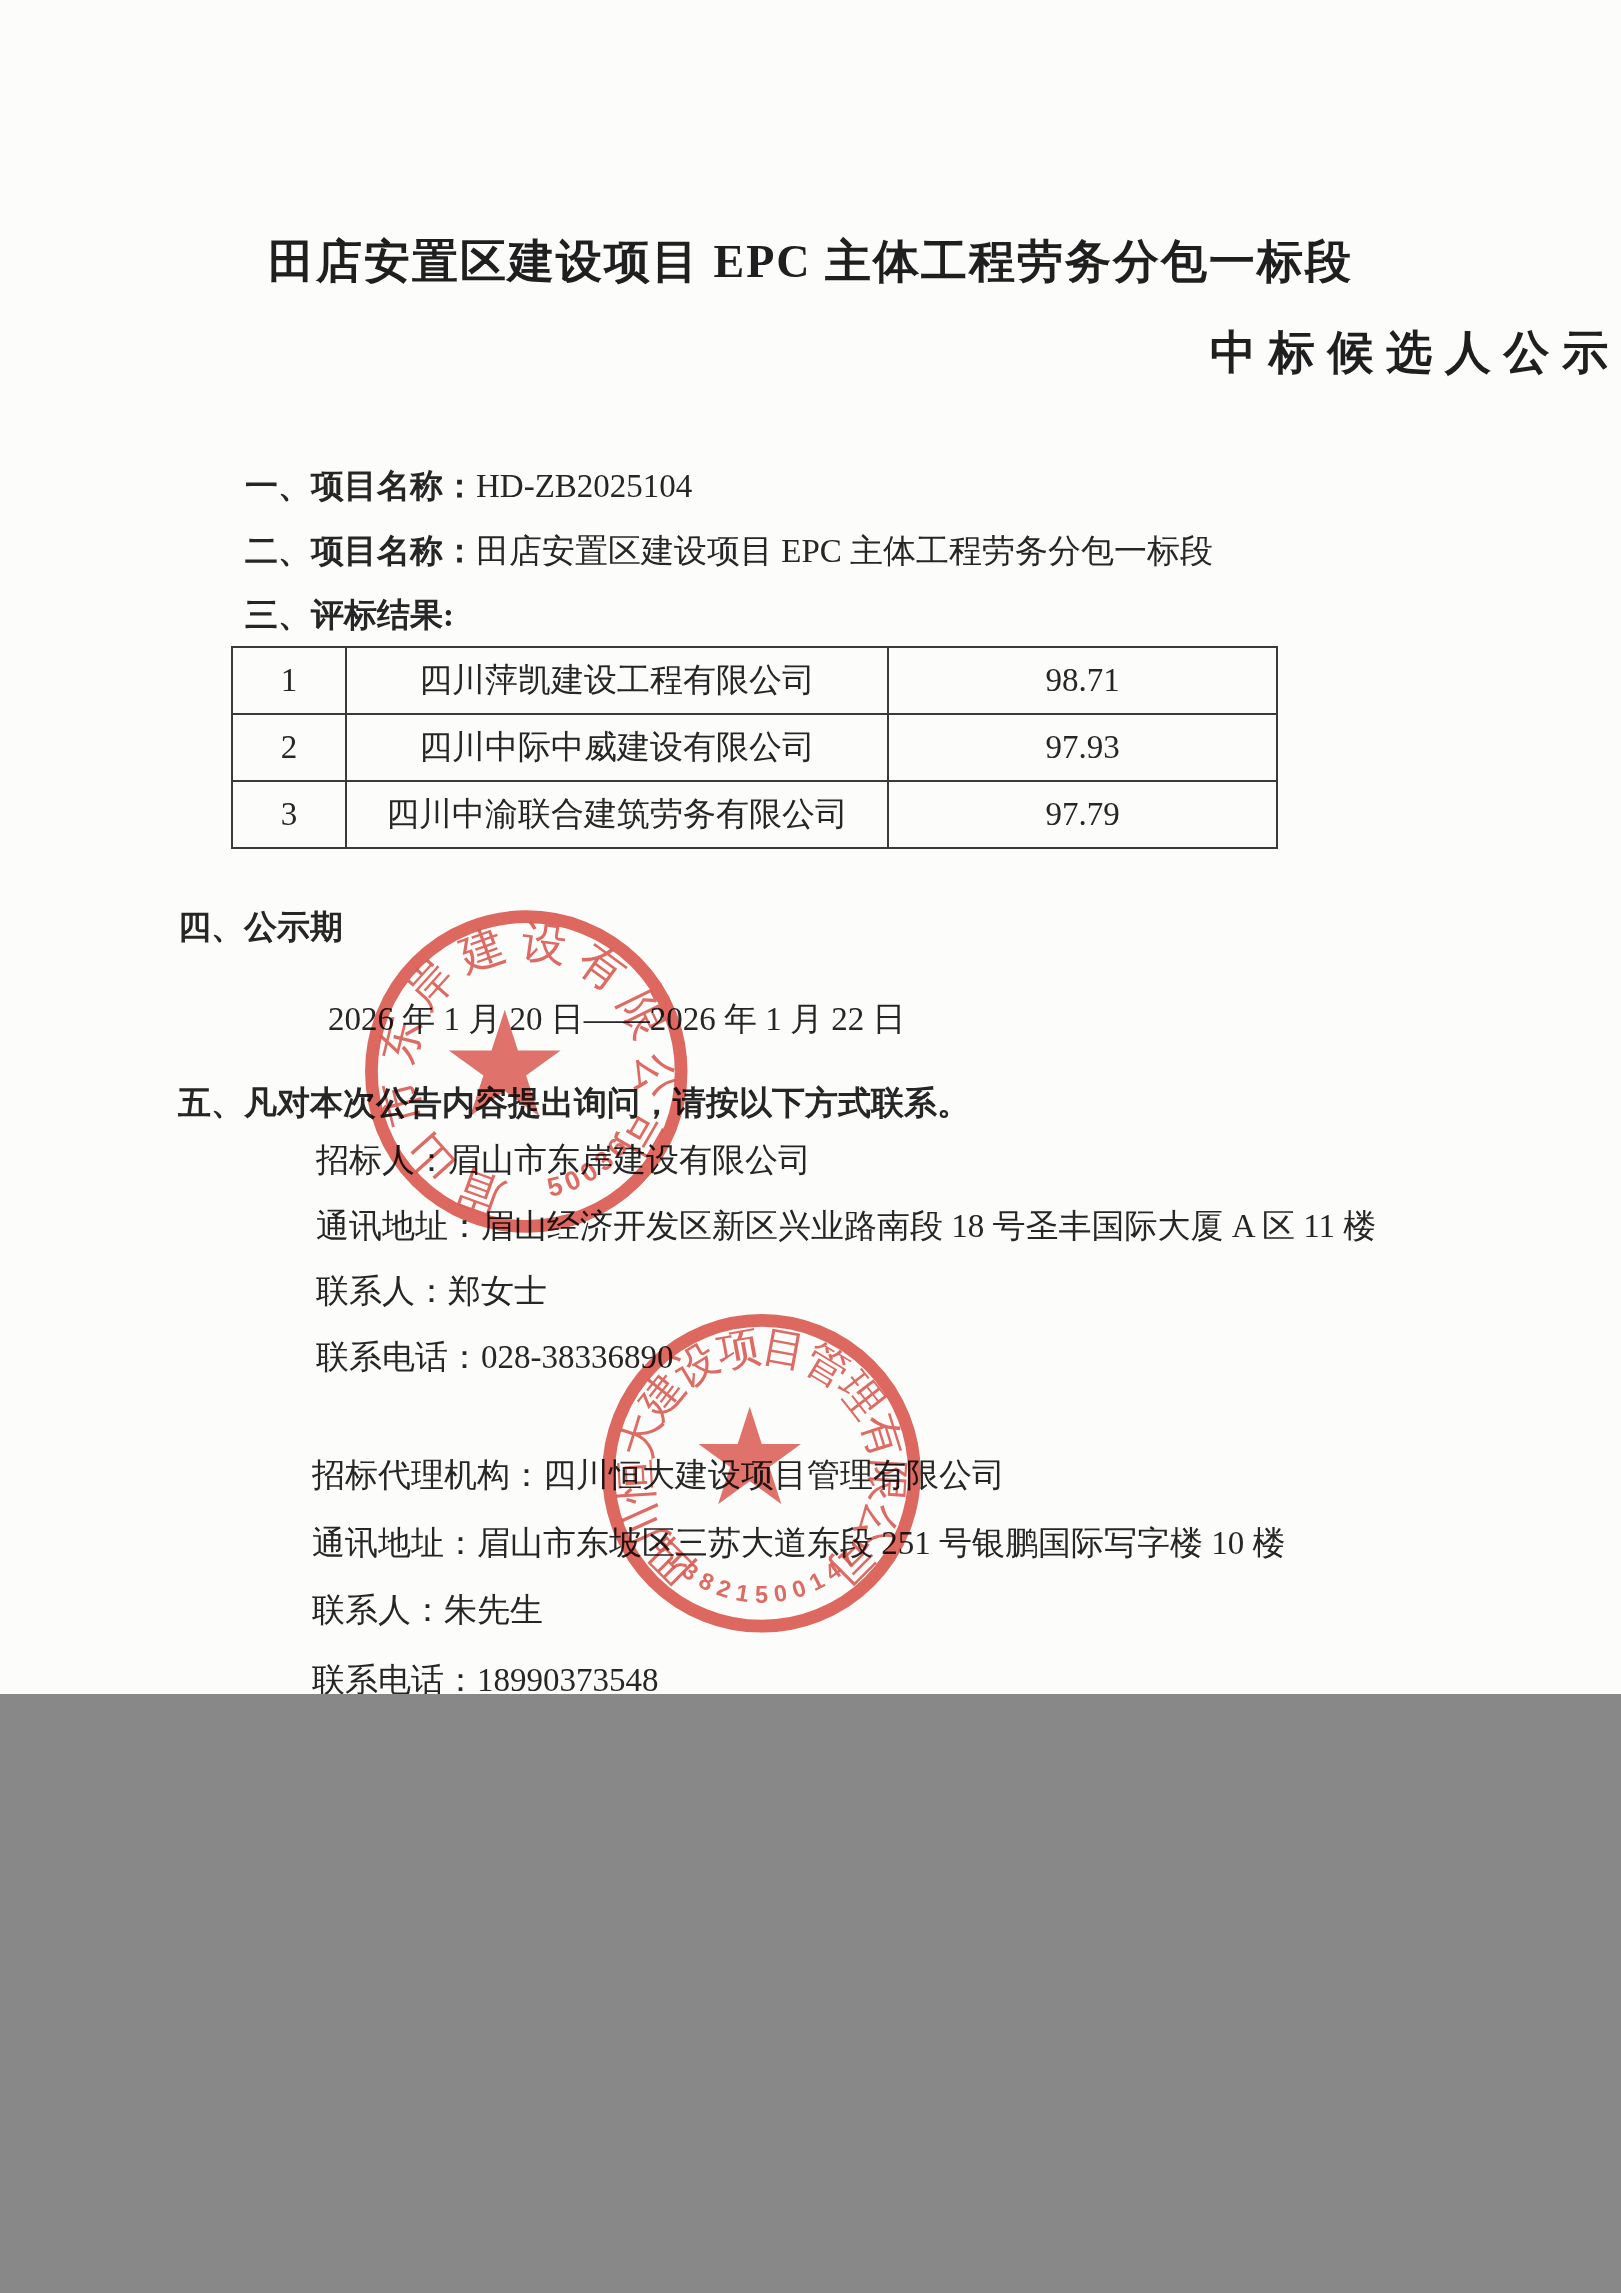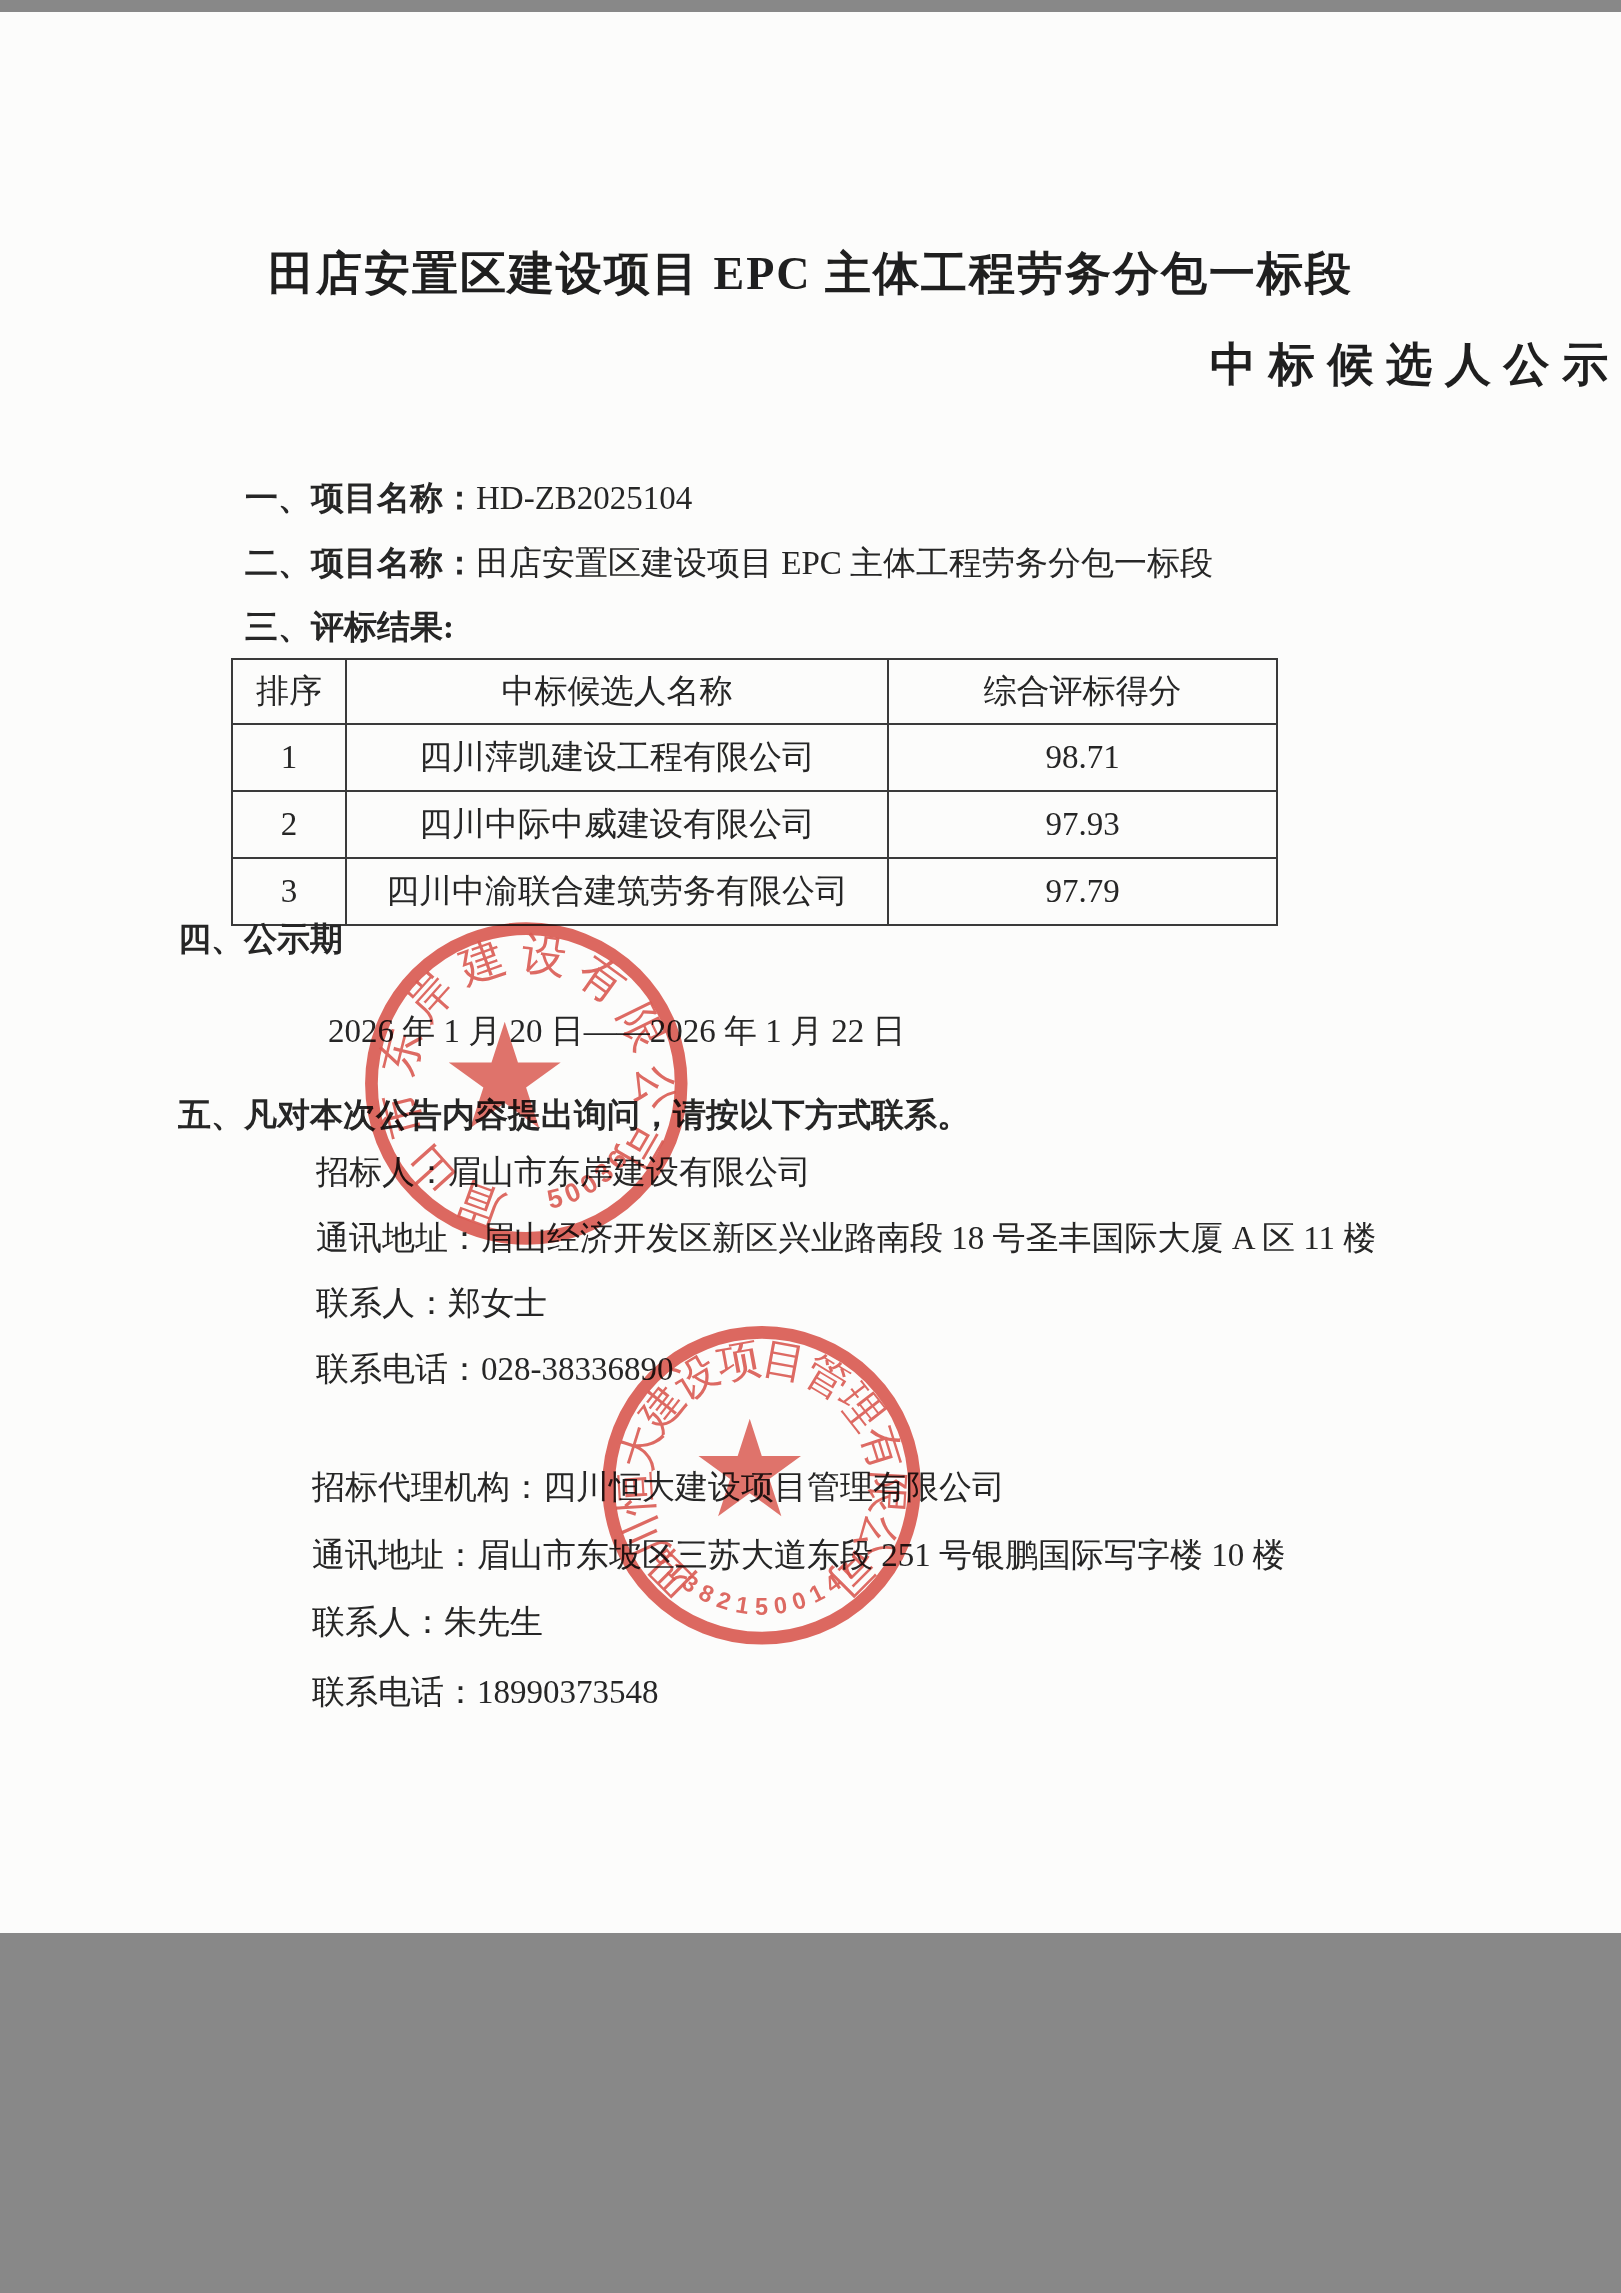--- a/index.html
+++ b/index.html
@@ -1,19 +1,19 @@
 <!DOCTYPE html>
 <html><head>
 <meta charset="utf-8">
 <style>
   html,body { margin:0; padding:0; background:#888; }
   .page {
     position:relative;
-    width:1621px; height:1921px;
-    margin:12px auto;
+    width:1621px; height:1694px;
+    margin:0 auto;
     background:#fcfcfb;
     overflow:hidden;
     font-family:"Liberation Serif", serif;
     color:#262626;
   }
   .t-line { position:absolute; font-size:33px; line-height:39px; white-space:nowrap; }
   .bold { font-weight:bold; }
   .doc-title {
     position:absolute; left:0; right:0; text-align:center;
     font-size:46px; font-weight:bold; color:#1f1f1f; letter-spacing:2px;
@@ -55,25 +55,20 @@
     <span class="bold">三、评标结果:</span>
   </div>
 
   <table class="result">
     <colgroup>
         <col style="width:114px">
         <col style="width:542px">
         <col style="width:389px">
       </colgroup>
     <tbody>
-        <tr style="height:65px">
-      <th>排序</th>
-      <th>中标候选人名称</th>
-      <th>综合评标得分</th>
-    </tr>
     <tr style="height:67px">
       <td>1</td>
       <td>四川萍凯建设工程有限公司</td>
       <td>98.71</td>
     </tr>
     <tr style="height:67px">
       <td>2</td>
       <td>四川中际中威建设有限公司</td>
       <td>97.93</td>
     </tr>

